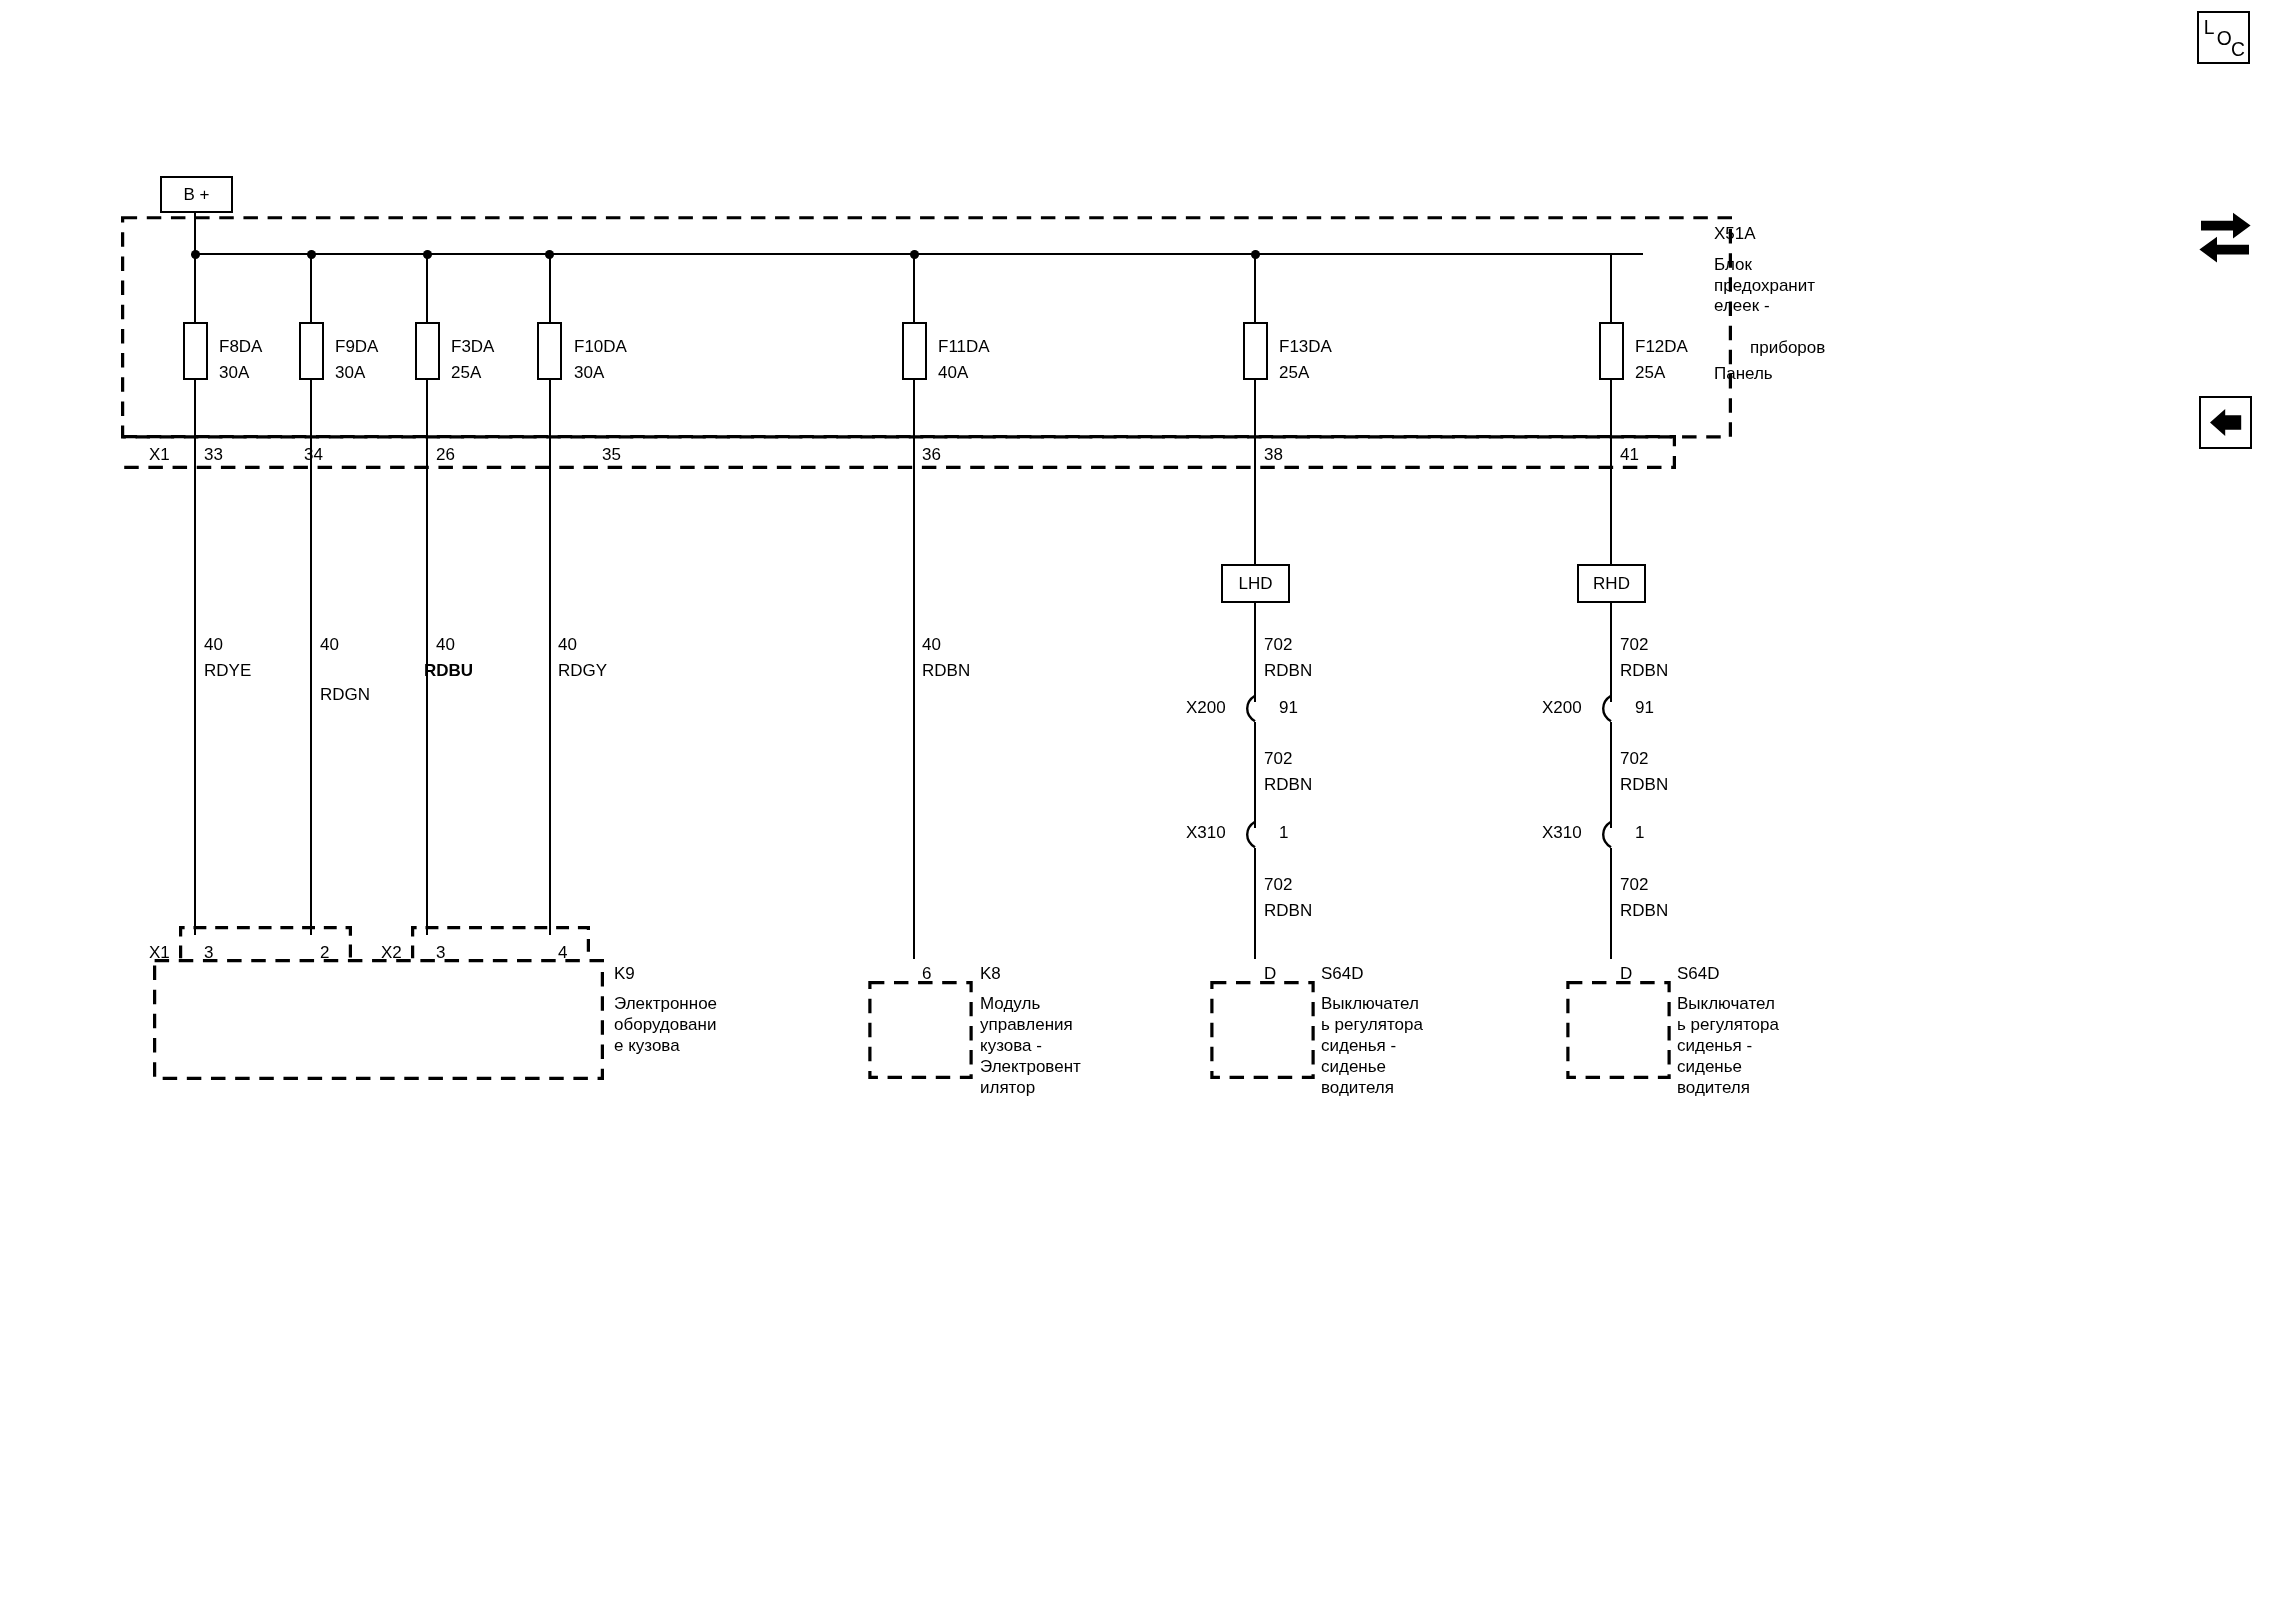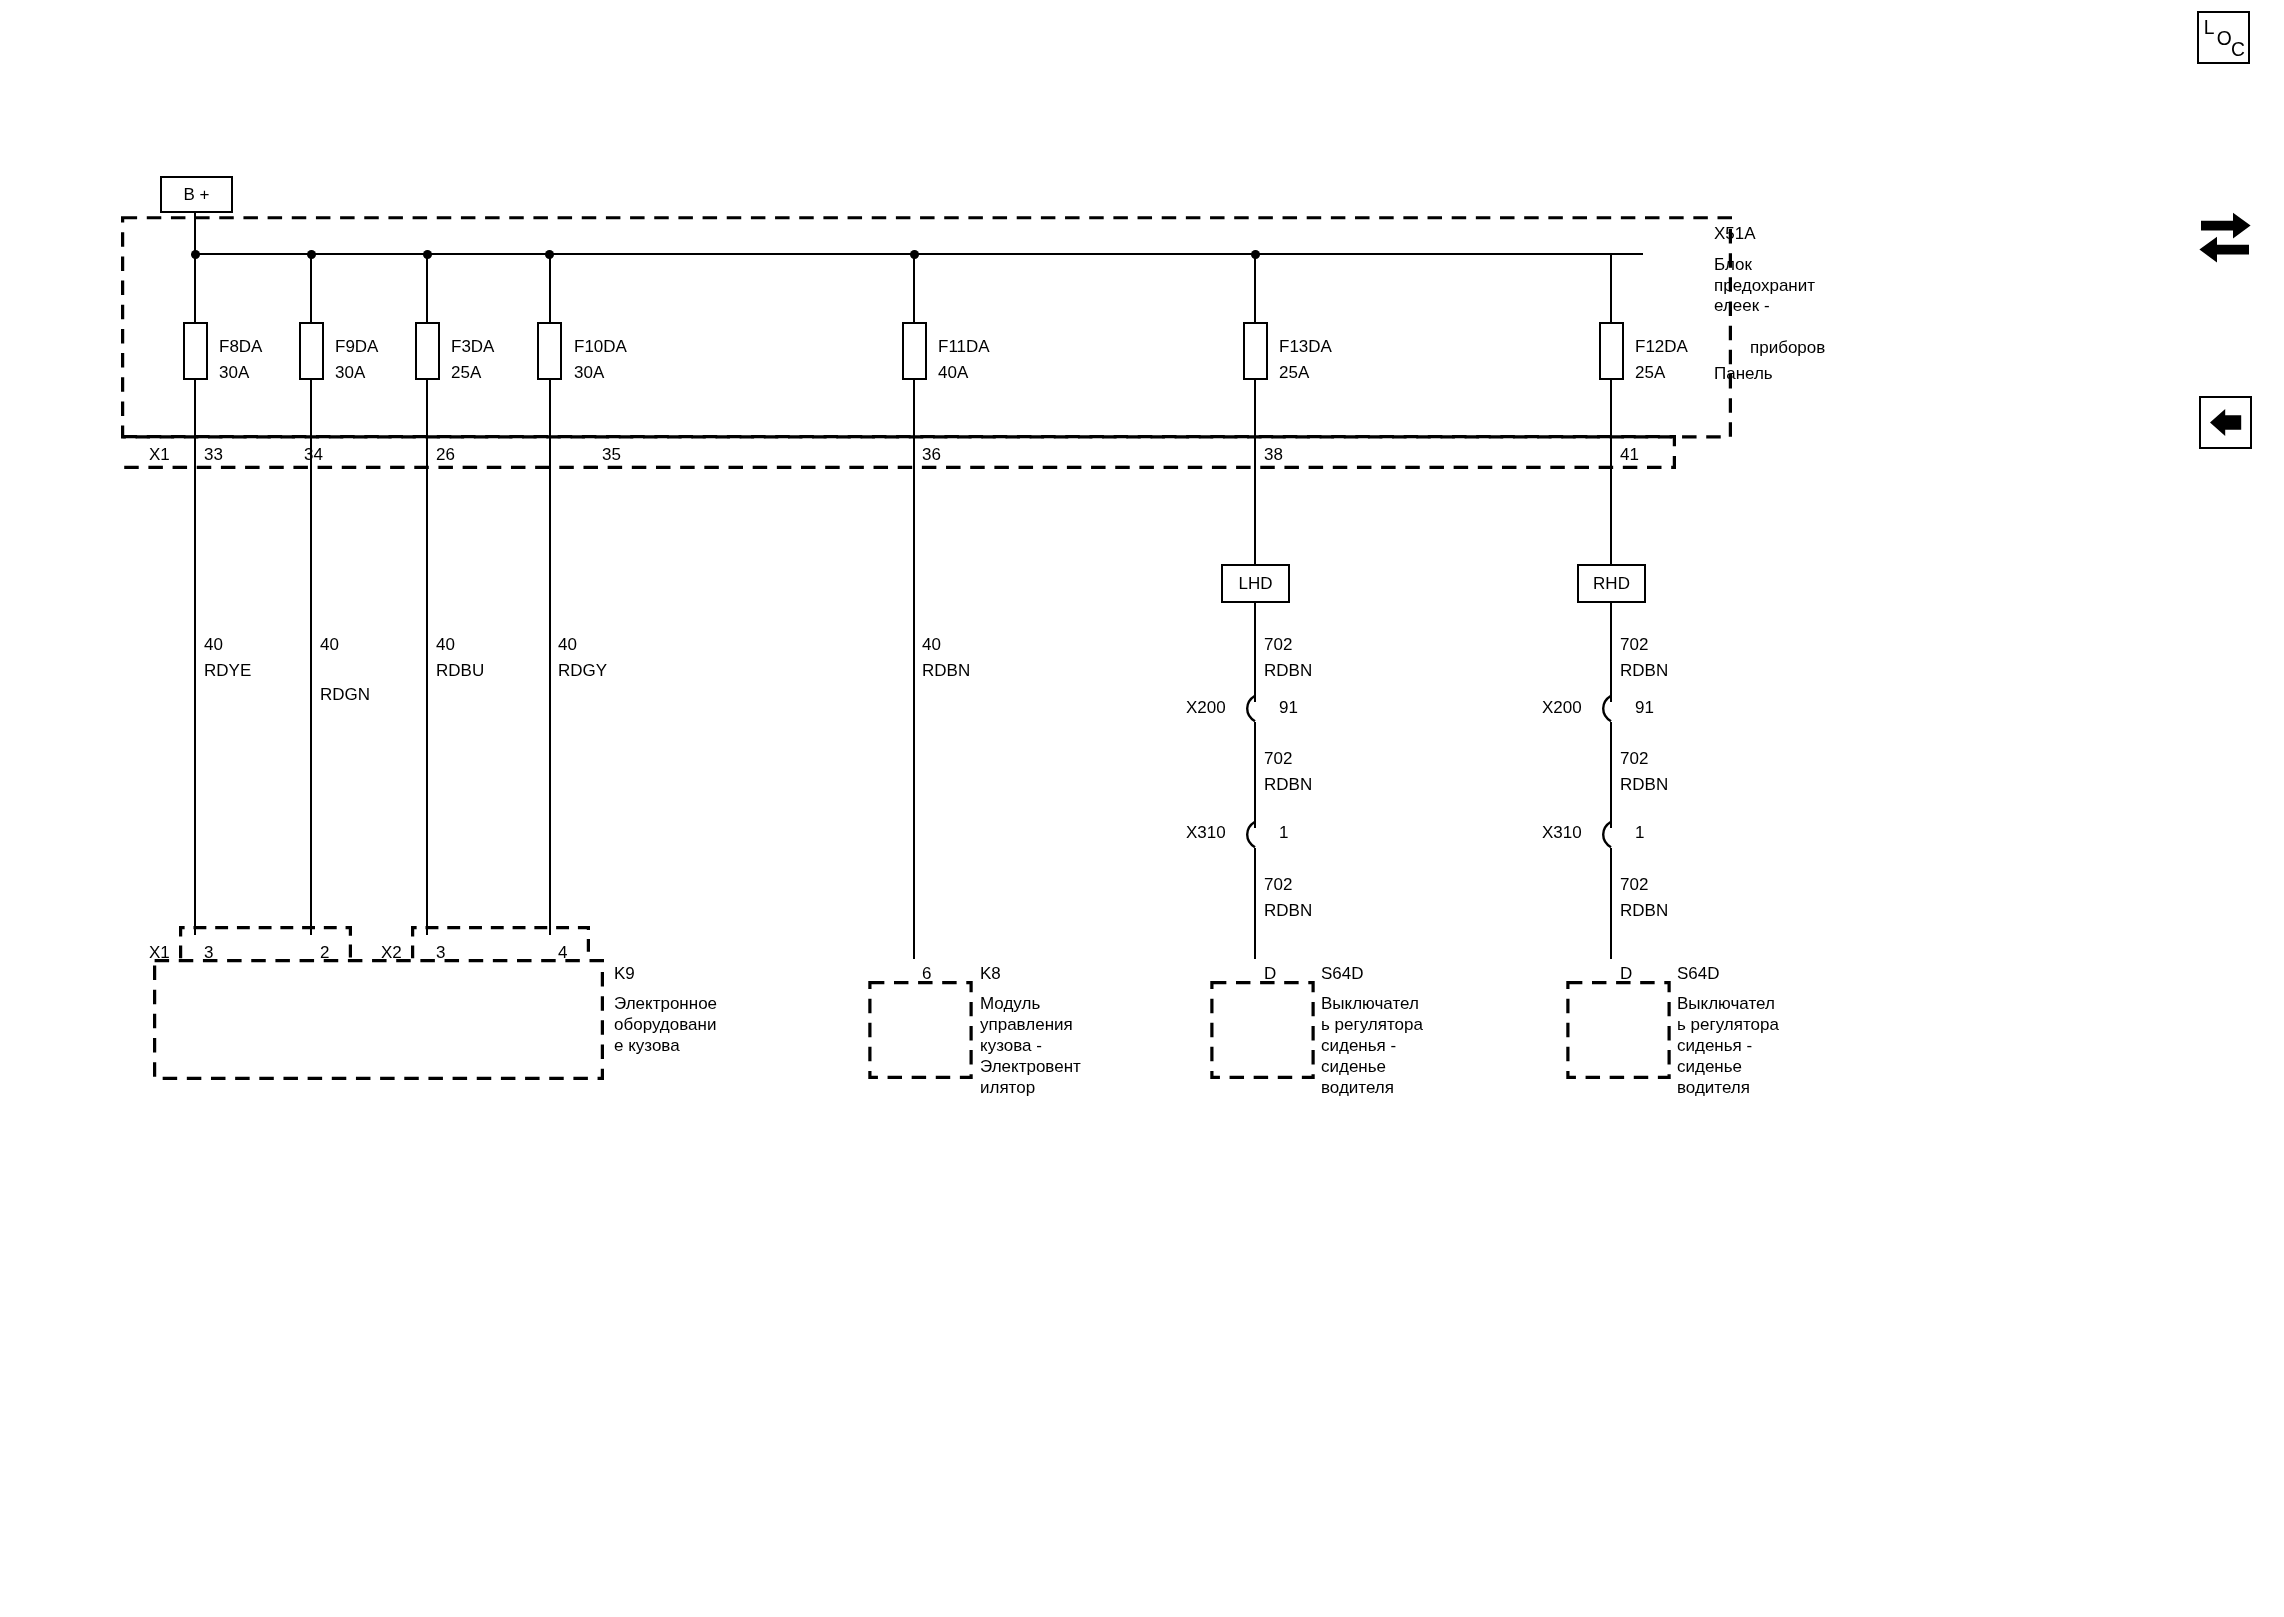--- a/index.html
+++ b/index.html
@@ -143,21 +143,21 @@
   <span class="txt" style="left:320px; top:635px;">40</span>
   <span class="txt" style="left:320px; top:661px;margin-top:24px;">RDGN</span>
 
   <div class="vline" style="left:426px; top:253px; height:71px;"></div>
   <div class="fuse" style="left:415px; top:322px; width:25px; height:58px;"></div>
   <div class="vline" style="left:426px; top:379px; height:556px;"></div>
   <span class="txt" style="left:451px; top:337px;">F3DA</span>
   <span class="txt" style="left:451px; top:363px;">25A</span>
   <span class="txt" style="left:436px; top:445px;">26</span>
   <span class="txt" style="left:436px; top:635px;">40</span>
-  <span class="txt" style="left:436px; top:661px;">RDBU</span>
+  <span class="txt" style="left:424px; top:661px;font-weight:bold;">RDBU</span>
 
   <div class="vline" style="left:549px; top:253px; height:71px;"></div>
   <div class="fuse" style="left:537px; top:322px; width:25px; height:58px;"></div>
   <div class="vline" style="left:549px; top:379px; height:556px;"></div>
   <span class="txt" style="left:574px; top:337px;">F10DA</span>
   <span class="txt" style="left:574px; top:363px;">30A</span>
   <span class="txt" style="left:558px; top:445px;margin-left:44px;">35</span>
   <span class="txt" style="left:558px; top:635px;">40</span>
   <span class="txt" style="left:558px; top:661px;">RDGY</span>
 

